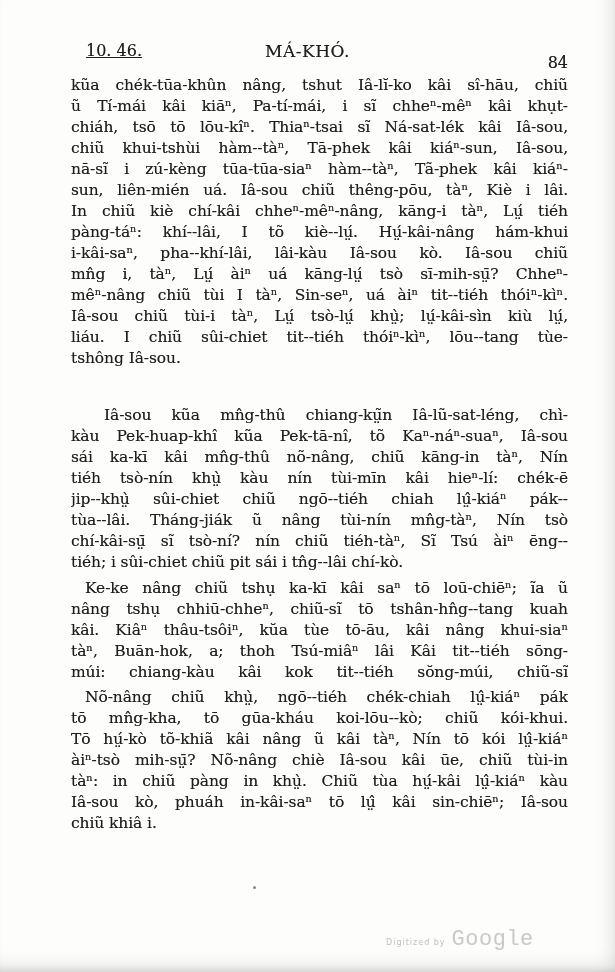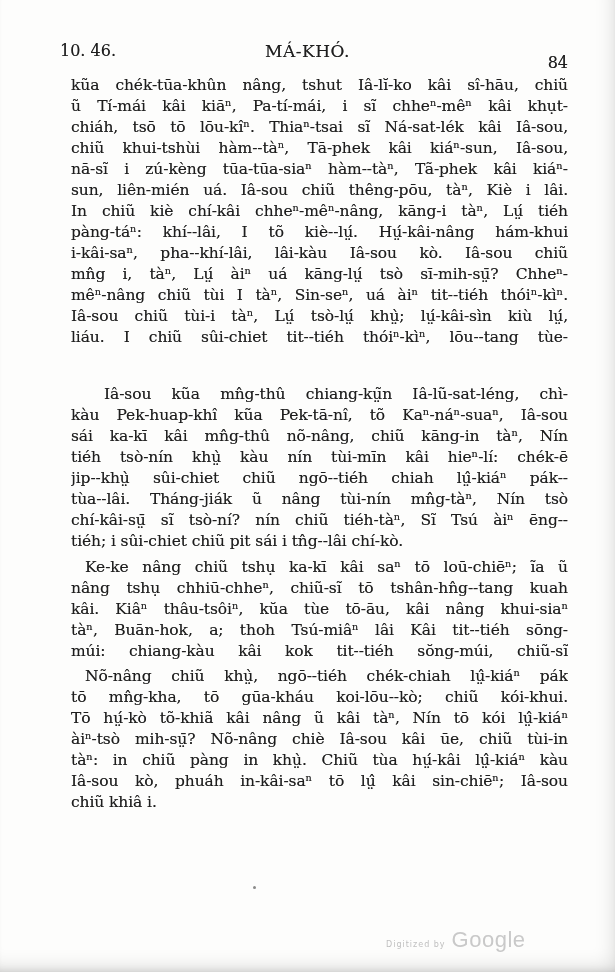--- a/index.html
+++ b/index.html
@@ -8,21 +8,21 @@
     background:#fdfdfc; color:#1e1e1e;
     font-family:"DejaVu Serif", serif;
     text-shadow:0 0 .5px rgba(25,25,25,.55);
   }
   .page::after {
     content:""; position:absolute; inset:0; pointer-events:none;
     box-shadow:inset -9px -12px 22px -12px rgba(0,0,0,.20),
                inset 0 -5px 9px -6px rgba(0,0,0,.14);
   }
   .header { position:absolute; top:41px; left:0; width:615px; height:22px; font-size:16px; }
-  .h-left  { position:absolute; left:60px; top:0; }
+  .h-left  { position:absolute; left:86px; top:0;text-decoration:underline; }
   .h-center{ display:block; width:100%; text-align:center; font-weight:400; font-size:17px; letter-spacing:.5px; }
   .h-right { position:absolute; right:47px; top:12px; }
 
   .content { position:absolute; top:75px; left:0; right:0; }
   .para { margin-left:71px; margin-right:47px; }
   .line {
     position:relative; height:21px; line-height:21px; overflow:hidden;
     font-size:15.5px; letter-spacing:-.1px;
     text-align:justify; text-align-last:justify; -moz-text-align-last:justify;
   }
@@ -32,21 +32,21 @@
   .chapnum {
     position:absolute; left:-1px; top:-2px;
     font-size:24px; font-weight:700; letter-spacing:-1px; text-indent:0;margin-top:48px;
   }
   .ink-speck { position:absolute; left:253px; top:886px; width:3px; height:3px;
     border-radius:50%; background:#6b6b6b; opacity:.8; }
 
   .watermark { position:absolute; left:386px; top:927px; display:flex; align-items:baseline;
     text-shadow:none; }
   .wm-prefix { font-family:"DejaVu Sans", sans-serif; font-size:8px; color:#bfbfbf; letter-spacing:1px; }
-  .wm-brand  { font-family:Liberation Sans, sans-serif; font-size:22px; color:#c9c9c9; margin-left:6px; letter-spacing:.5px;text-align:right; }
+  .wm-brand  { font-family:Liberation Mono, monospace; font-size:22px; color:#c9c9c9; margin-left:6px; letter-spacing:.5px;text-align:right; }
 </style>
 </head>
 <body>
 
 <div class="page">
   <div class="header">
     <span class="h-center">MÁ-KHÓ.</span>
     <span class="h-left">10. 46.</span>
     <span class="h-right">84</span>
   </div>
@@ -59,20 +59,21 @@
         <div class="line"><span class="ltext">chiũ khui-tshùi hàm--tàⁿ, Tā-phek kâi kiáⁿ-sun, Iâ-sou,</span></div>
         <div class="line"><span class="ltext">nā-sĩ i zú-kèng tūa-tūa-siaⁿ hàm--tàⁿ, Tã-phek kâi kiáⁿ-</span></div>
         <div class="line"><span class="ltext">sun, liên-mién uá.  Iâ-sou chiũ thêng-pōu, tàⁿ, Kiè i lâi.</span></div>
         <div class="line"><span class="ltext">In chiũ kiè chí-kâi chheⁿ-mêⁿ-nâng, kāng-i tàⁿ, Lṳ́ tiéh</span></div>
         <div class="line"><span class="ltext">pàng-táⁿ: khí--lâi, I tõ kiè--lṳ́.  Hṳ́-kâi-nâng hám-khui</span></div>
         <div class="line"><span class="ltext">i-kâi-saⁿ, pha--khí-lâi, lâi-kàu Iâ-sou kò.  Iâ-sou chiũ</span></div>
         <div class="line"><span class="ltext">mn̂g i, tàⁿ, Lṳ́ àiⁿ uá kāng-lṳ́ tsò sī-mih-sṳ̄?  Chheⁿ-</span></div>
         <div class="line"><span class="ltext">mêⁿ-nâng chiũ tùi I tàⁿ, Sin-seⁿ, uá àiⁿ tit--tiéh thóiⁿ-kìⁿ.</span></div>
         <div class="line"><span class="ltext">Iâ-sou chiũ tùi-i tàⁿ, Lṳ́ tsò-lṳ́ khṳ̀; lṳ́-kâi-sìn kiù lṳ́,</span></div>
         <div class="line"><span class="ltext">liáu.  I chiũ sûi-chiet tit--tiéh thóiⁿ-kìⁿ, lōu--tang tùe-</span></div>
+        <div class="line last"><span class="ltext">tshông Iâ-sou.</span></div>
       </div>
       <div class="para" style="margin-top: 36px;">
         <div class="line chapstart"><span class="chapnum">11</span><span class="ltext">Iâ-sou kũa mn̂g-thû chiang-kṳ̃n Iâ-lũ-sat-léng, chì-</span></div>
         <div class="line"><span class="ltext">kàu Pek-huap-khî kũa Pek-tā-nî, tõ Kaⁿ-náⁿ-suaⁿ, Iâ-sou</span></div>
         <div class="line"><span class="ltext">sái ka-kī kâi mn̂g-thû nõ-nâng, chiũ kāng-in tàⁿ, Nín</span></div>
         <div class="line"><span class="ltext">tiéh tsò-nín khṳ̀ kàu nín tùi-mīn kâi hieⁿ-lí: chék-ē</span></div>
         <div class="line"><span class="ltext">jip--khṳ̀ sûi-chiet chiũ ngō--tiéh chiah lṳ̂-kiáⁿ pák--</span></div>
         <div class="line"><span class="ltext">tùa--lâi.  Tháng-jiák ũ nâng tùi-nín mn̂g-tàⁿ, Nín tsò</span></div>
         <div class="line"><span class="ltext">chí-kâi-sṳ̄ sĩ tsò-ní? nín chiũ tiéh-tàⁿ, Sĩ Tsú àiⁿ ēng--</span></div>
         <div class="line last"><span class="ltext">tiéh; i sûi-chiet chiũ pit sái i tn̂g--lâi chí-kò.</span></div>

